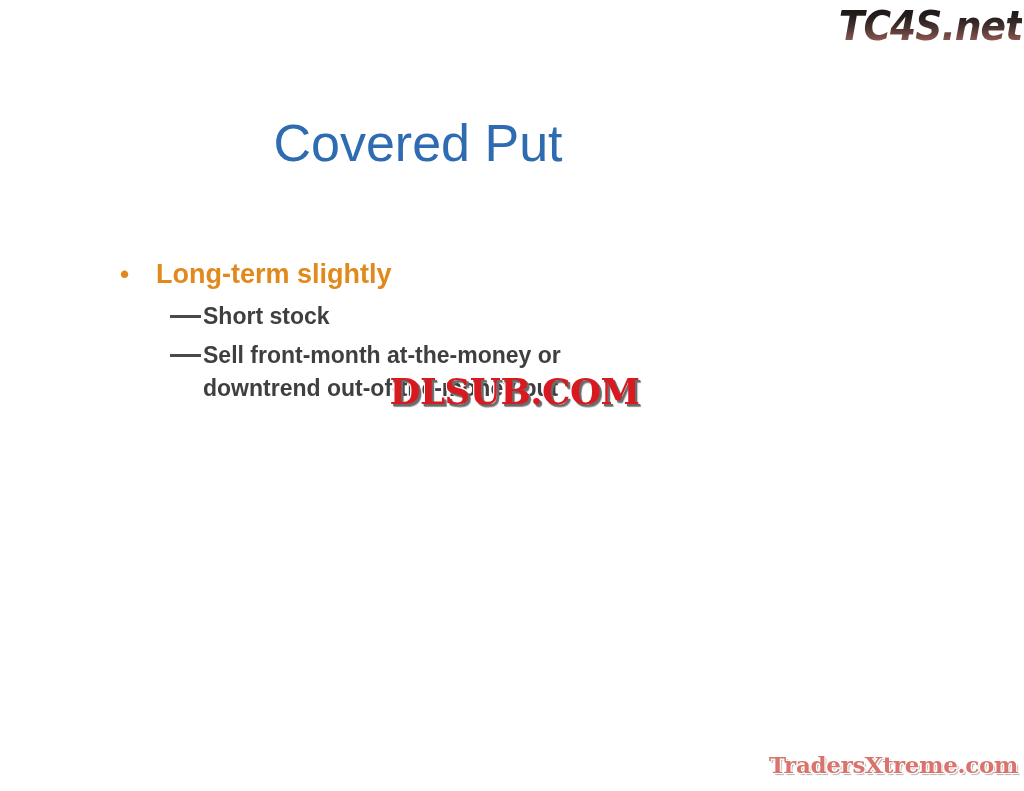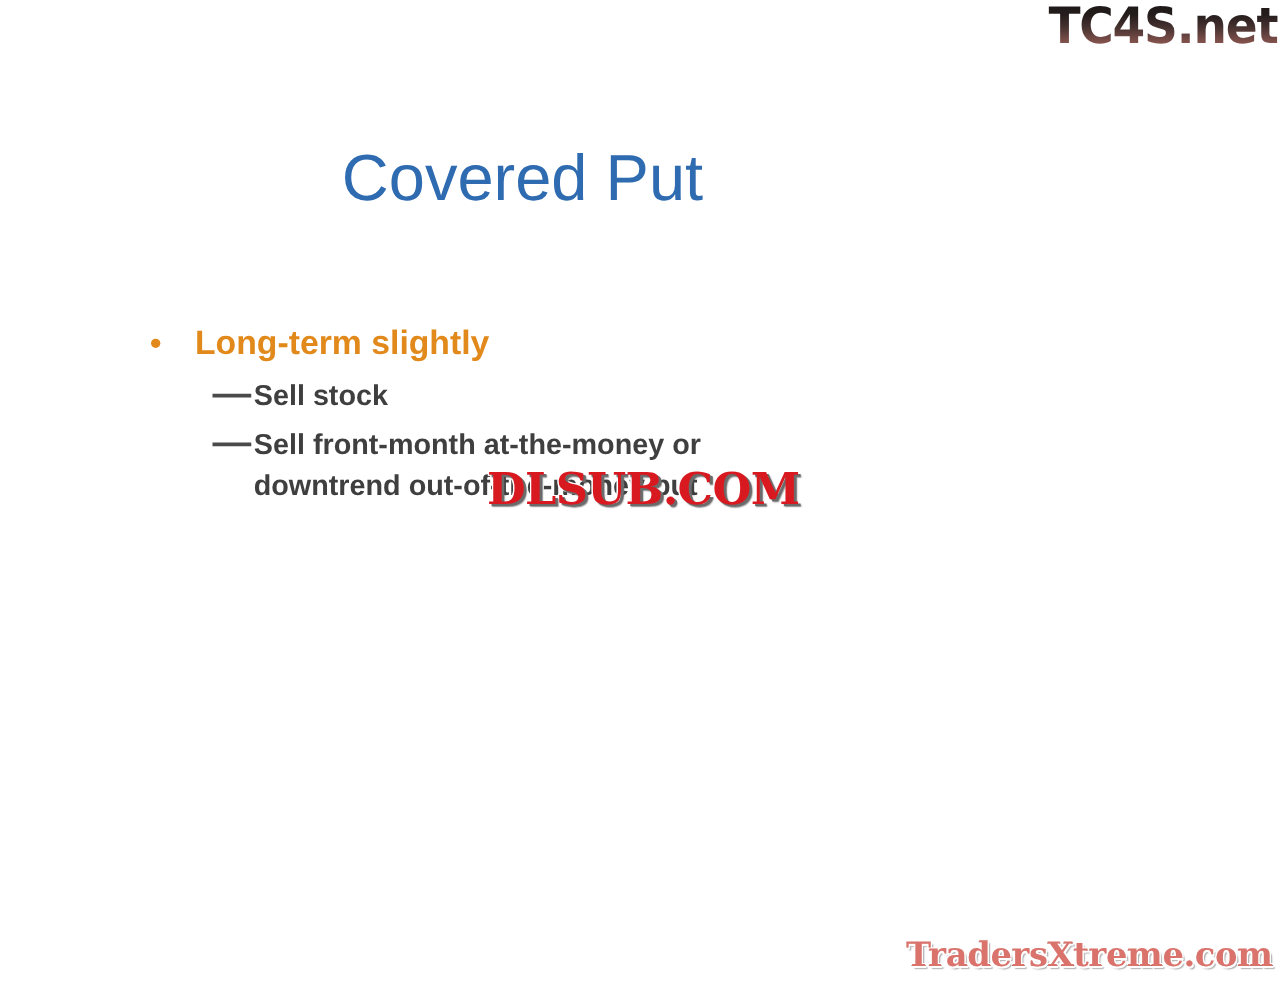--- a/index.html
+++ b/index.html
@@ -19,22 +19,23 @@
   }
 
   
   .tc4s-logo {
     position: absolute;
     left: 826px;
     top: 0px;
     width: 196px;
     height: 52px;
     display: flex;
-    align-items: flex-start;
+    align-items: center;
     justify-content: flex-end;
+    font-style: italic;
   }
   .tc4s-text {
     font-family: "DejaVu Sans", sans-serif;
     font-weight: bold;
     font-size: 40px;
     line-height: 42px;
     letter-spacing: -1px;
     transform: scaleX(0.94);
     transform-origin: right center;
     background: linear-gradient(to bottom,
@@ -167,21 +168,21 @@
     top: 744px;
     width: 310px;
     height: 42px;
     display: flex;
     align-items: center;
     justify-content: flex-end;
   }
   .tx-text {
     font-family: "DejaVu Serif", serif;
     font-weight: bold;
-    font-size: 27px;
+    font-size: 23px;
     line-height: 34px;
     letter-spacing: -0.3px;
     color: #D9736C;
     white-space: nowrap;
     text-shadow:
       -1px -1px 0 #ffffff,
        1px -1px 0 #ffffff,
       -1px  1px 0 #ffffff,
        1px  1px 0 #ffffff,
        2px 2px 1px rgba(110,110,110,0.55);
@@ -202,21 +203,21 @@
 
   <div class="body-block">
 
     <div class="bullet-l1">
       <span class="marker">•</span>
       <span class="text">Long-term slightly</span>
     </div>
 
     <div class="bullet-l2">
       <span class="marker"></span>
-      <span class="text">Sell stock</span>
+      <span class="text">Short stock</span>
     </div>
 
     <div class="bullet-l2">
       <span class="marker"></span>
       <span class="text">Sell front-month at-the-money or downtrend out-of-the-money put</span>
     </div>
 
   </div>
 
   <div class="dlsub-watermark">

